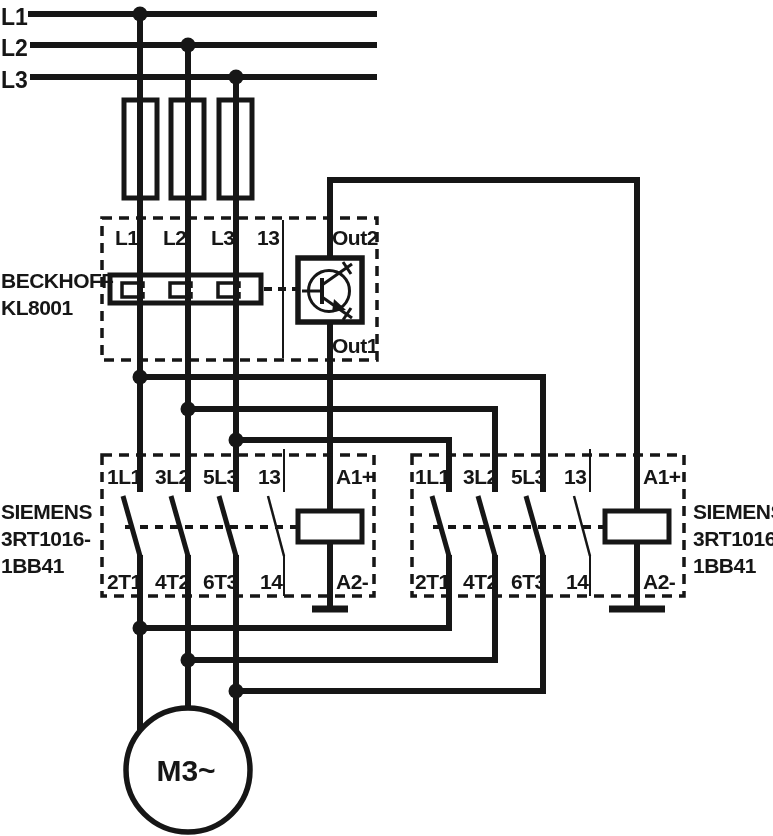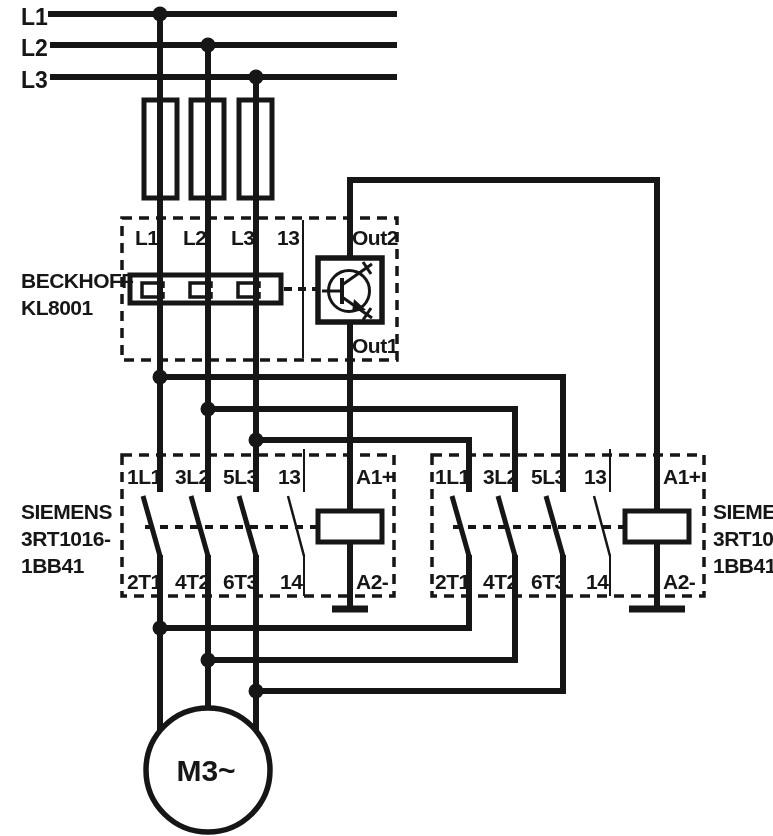--- a/index.html
+++ b/index.html
@@ -1,21 +1,20 @@
 <!DOCTYPE html>
 <html><head>
 <meta charset="utf-8">
 <style>
   html,body { margin:0; padding:0; background:#ffffff; }
   .canvas {
     position:relative;
     width:695px; height:836px;
     background:#ffffff;
     font-family:"Liberation Sans", sans-serif;
-    padding-left:20px;
   }
   svg { display:block; }
   text {
     font-family:"Liberation Sans","DejaVu Sans",sans-serif;
     font-weight:700;
     fill:#161616;
   }
   .lbl   { font-size:21px; letter-spacing:-0.5px; }
   .phase { font-size:23px; }
   .comp  { font-size:21px; letter-spacing:-0.5px; }

